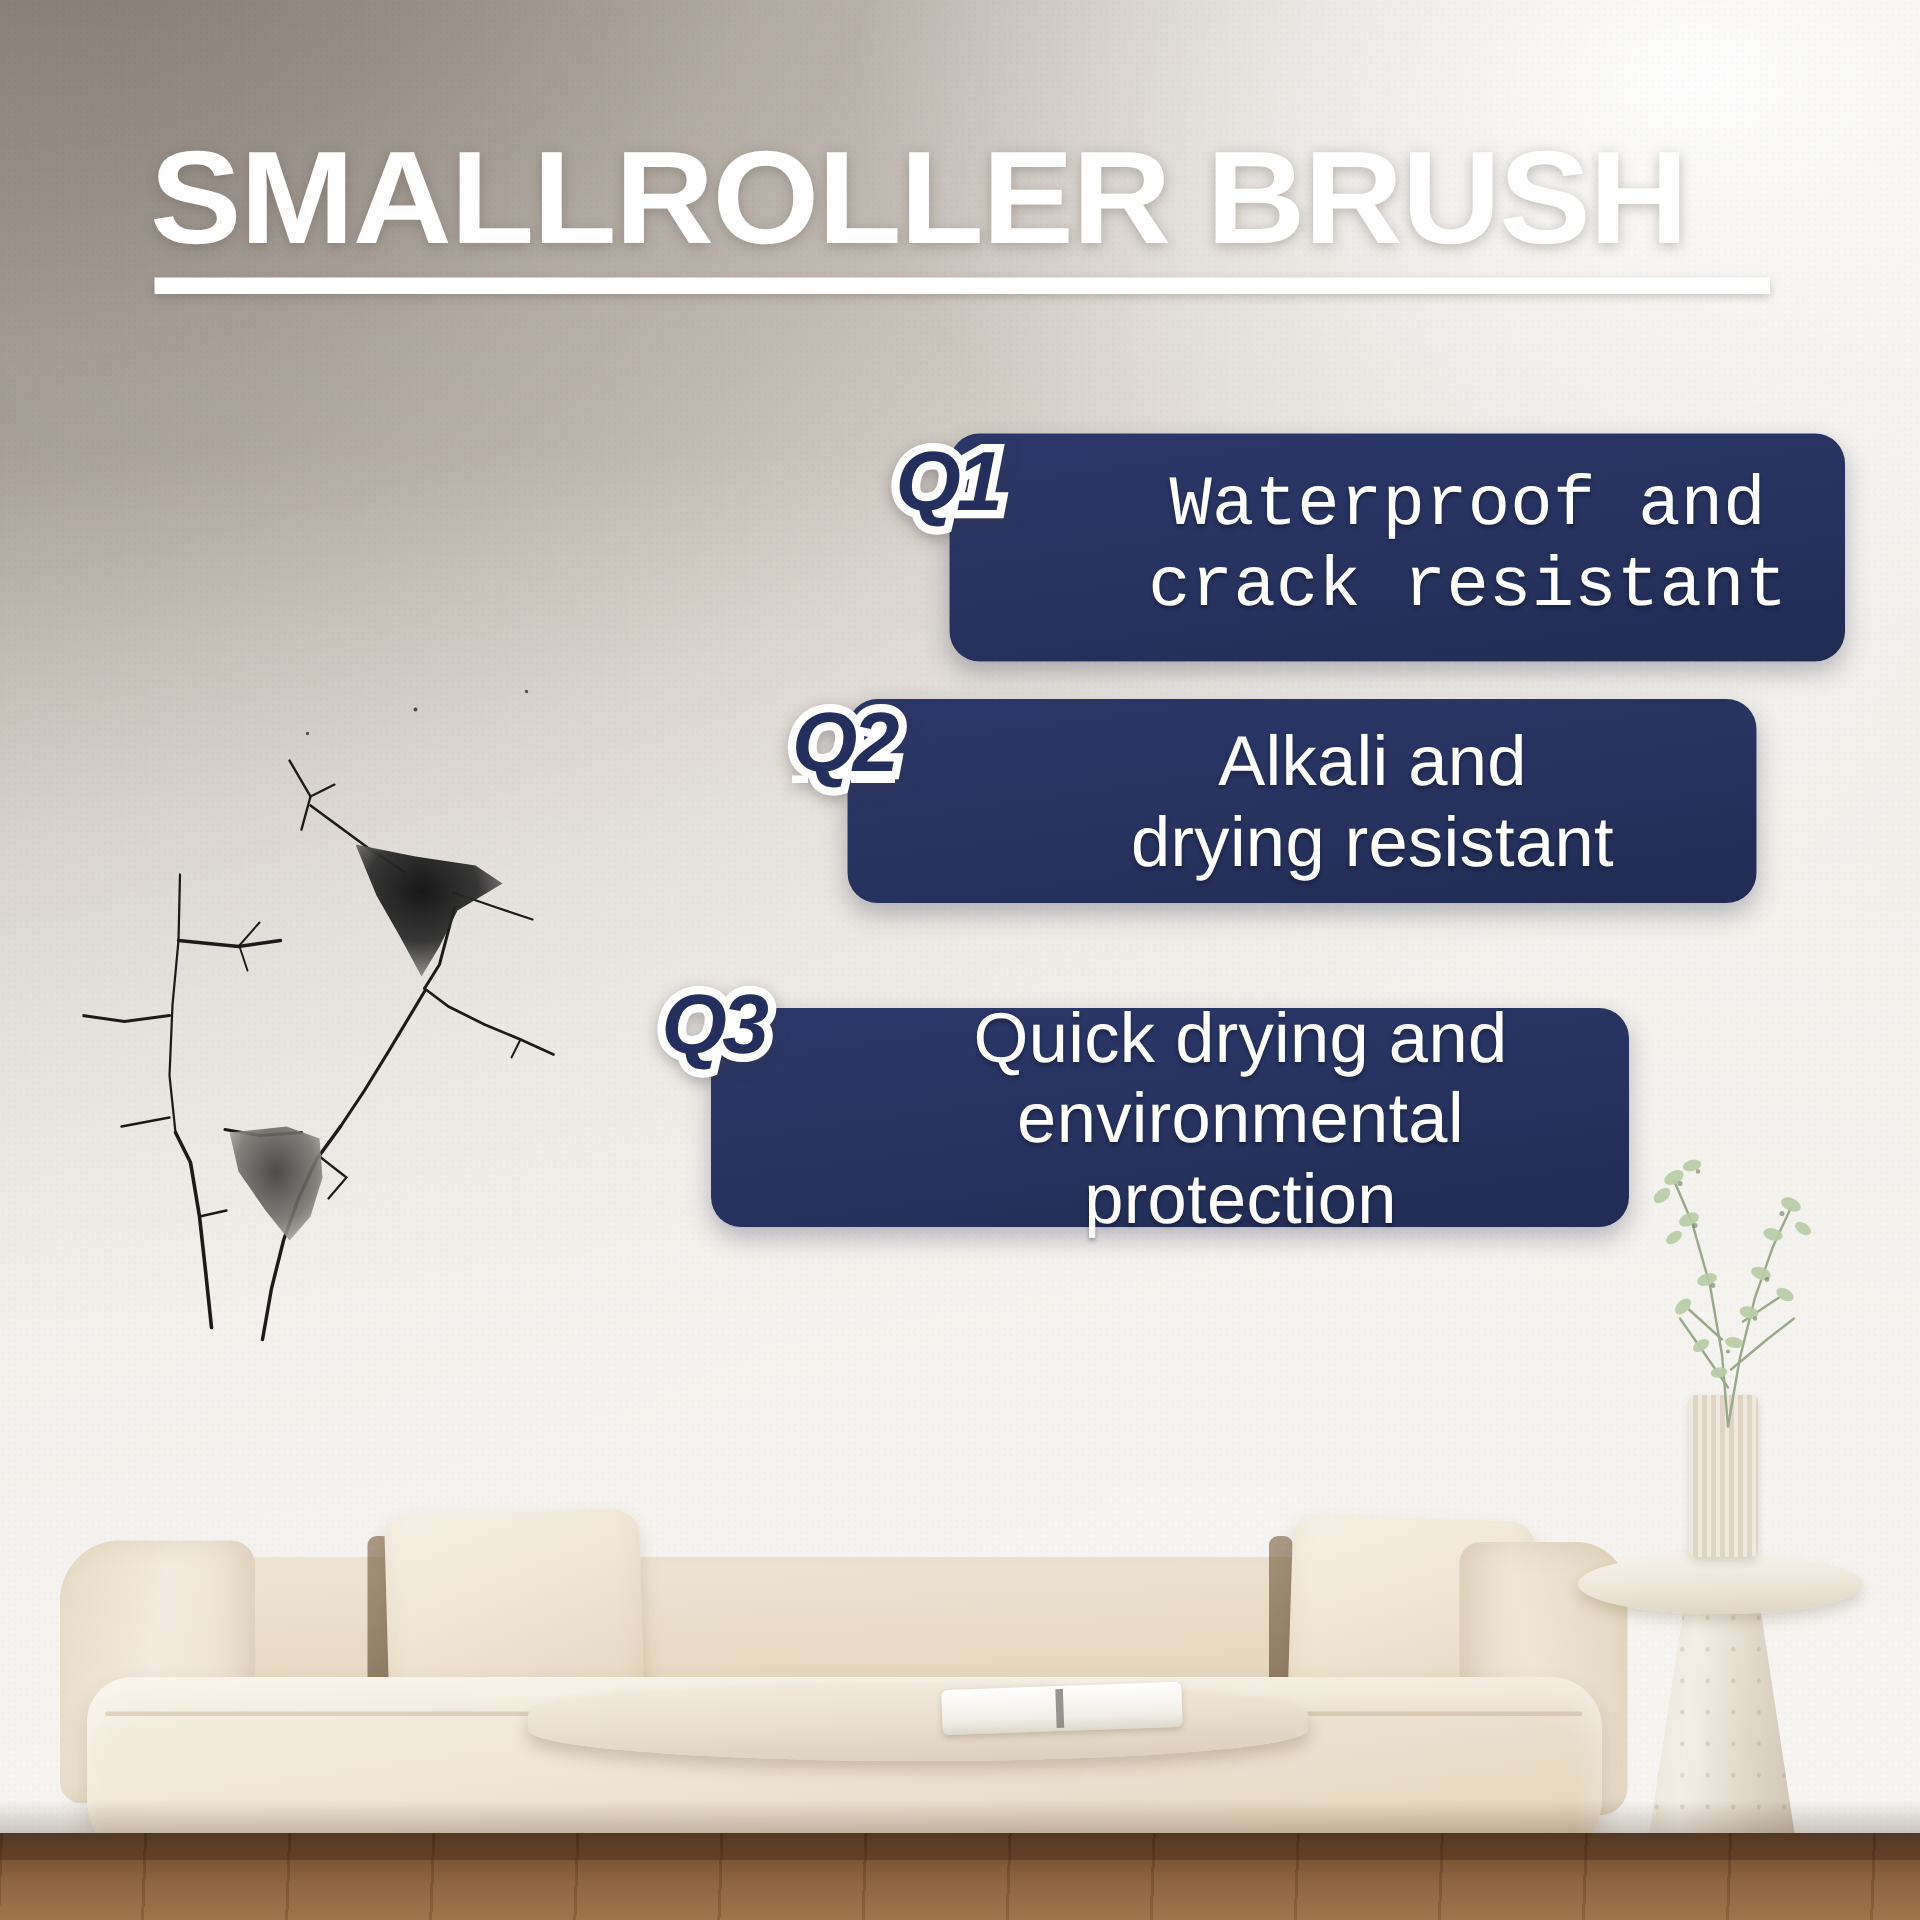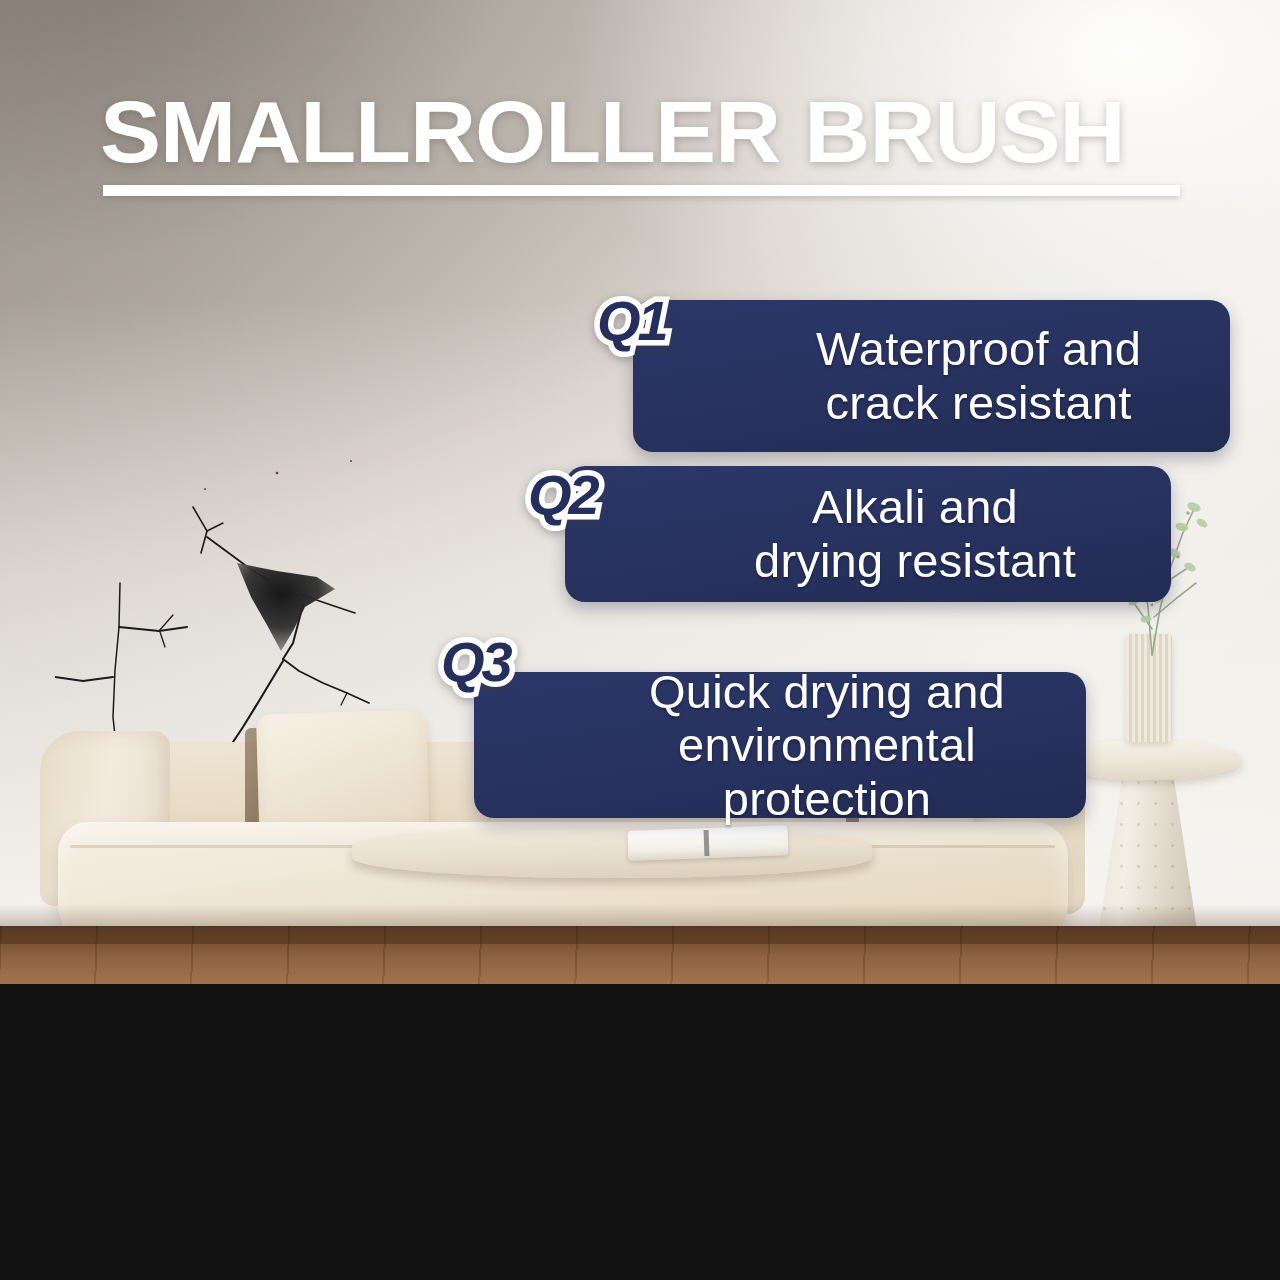--- a/index.html
+++ b/index.html
@@ -6,21 +6,21 @@
   * { margin:0; padding:0; box-sizing:border-box; }
 
   html,body{
     width:1280px; height:1280px;
     background:#111;
     font-family:"Liberation Sans", sans-serif;
   }
 
   #stage{
     position:relative;
-    width:1280px; height:984px;
+    width:1280px; height:1280px;
     overflow:hidden;
     background:#ef4444;
   }
 
   
   .wall{
     position:absolute; left:0; top:0; width:1280px; height:1280px;
     background:
       radial-gradient(900px 620px at 88% 4%, rgba(255,255,255,0.95) 0%, rgba(255,255,255,0.0) 62%),
       radial-gradient(1100px 900px at 6% -8%, rgba(118,110,103,0.80) 0%, rgba(150,143,136,0.30) 40%, rgba(255,255,255,0) 72%),
@@ -210,28 +210,28 @@
     color:#252f5d;
     letter-spacing:-3px;
     line-height:1;
     -webkit-text-stroke:11px #ffffff;
     paint-order:stroke fill;
     filter:drop-shadow(0 3px 5px rgba(60,55,60,.35));
     z-index:5;
   }
 
   
-  .f1 .pill{ left:633px; top:300px; width:597px; height:152px; }
+  .f1 .pill{ left:633px; top:289px; width:597px; height:152px;font-family:Liberation Mono, monospace; }
   .f1 .qbadge{ left:597px; top:293px; }
   
   .f2 .pill{ left:565px; top:466px; width:606px; height:136px; }
-  .f2 .qbadge{ left:528px; top:467px; }
+  .f2 .qbadge{ left:528px; top:467px;text-decoration:underline; }
   
   .f3 .pill{ left:474px; top:672px; width:612px; height:146px; }
-  .f3 .qbadge{ left:441px; top:634px; }
+  .f3 .qbadge{ left:441px; top:655px; }
 </style>
 </head>
 <body>
 
 <div id="stage">
 
   <div class="wall"></div>
   <div class="wall-soft"></div>
   <div class="wall-noise"></div>
 

